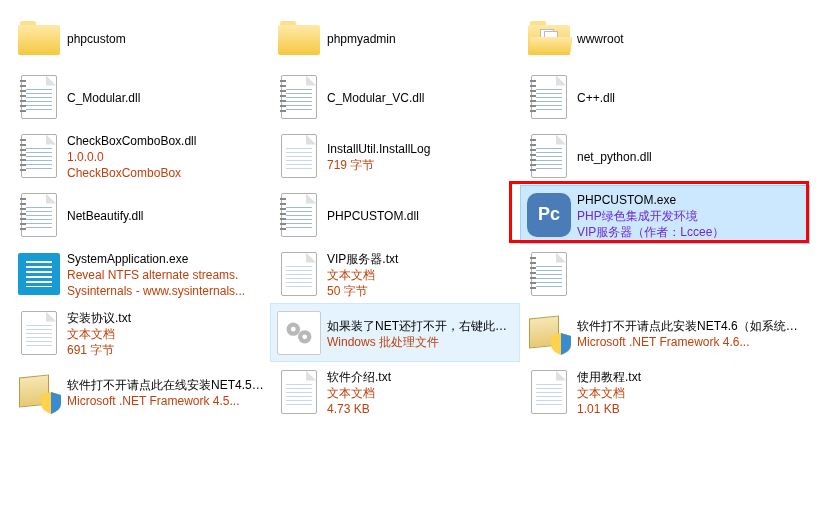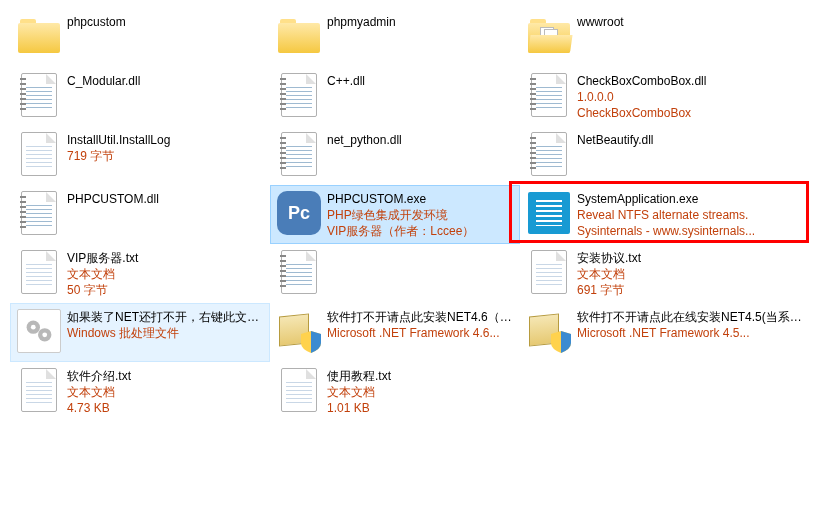--- a/index.html
+++ b/index.html
@@ -14,21 +14,21 @@
     position: relative;
   }
   .grid {
     display: grid;
     grid-template-columns: 260px 250px 290px;
     column-gap: 0;
     padding: 8px 10px;
   }
   .item {
     display: flex;
-    align-items: flex-start;
+    align-items: center;
     padding: 3px 4px;
     height: 59px;
     border: 1px solid transparent;
     position: relative;
   }
   .item .icon-wrap {
     width: 48px;
     height: 48px;
     flex: 0 0 48px;
     display: flex;
@@ -52,21 +52,21 @@
     color: #c2410c;
     white-space: nowrap;
     overflow: hidden;
     text-overflow: ellipsis;
     line-height: 16px;
   }
   .item.selected {
     background: #cce8ff;
     border: 1px solid #99d1ff;
   }
-  .item.selected .sub { color: #c2410c; }
+  .item.selected .sub { color: #6d28d9; }
   .item.hover {
     background: #e5f3ff;
     border: 1px solid #cce8ff;
   }
   .redbox {
     position: absolute;
     border: 3px solid #ff0000;
     pointer-events: none;
     z-index: 5;
   }
@@ -201,20 +201,30 @@
         <div class="name">C_Modular.dll</div>
       </div>
     </div>
     <div class="item">
       <div class="icon-wrap">
         <div class="dll-icon">
           <div class="dll-spiral"></div>
         </div>
       </div>
       <div class="text">
+        <div class="name">C_Modular_VC.dll</div>
+      </div>
+    </div>
+    <div class="item">
+      <div class="icon-wrap">
+        <div class="dll-icon">
+          <div class="dll-spiral"></div>
+        </div>
+      </div>
+      <div class="text">
         <div class="name">C++.dll</div>
       </div>
     </div>
     <div class="item">
       <div class="icon-wrap">
         <div class="dll-icon">
           <div class="dll-spiral"></div>
         </div>
       </div>
       <div class="text">

